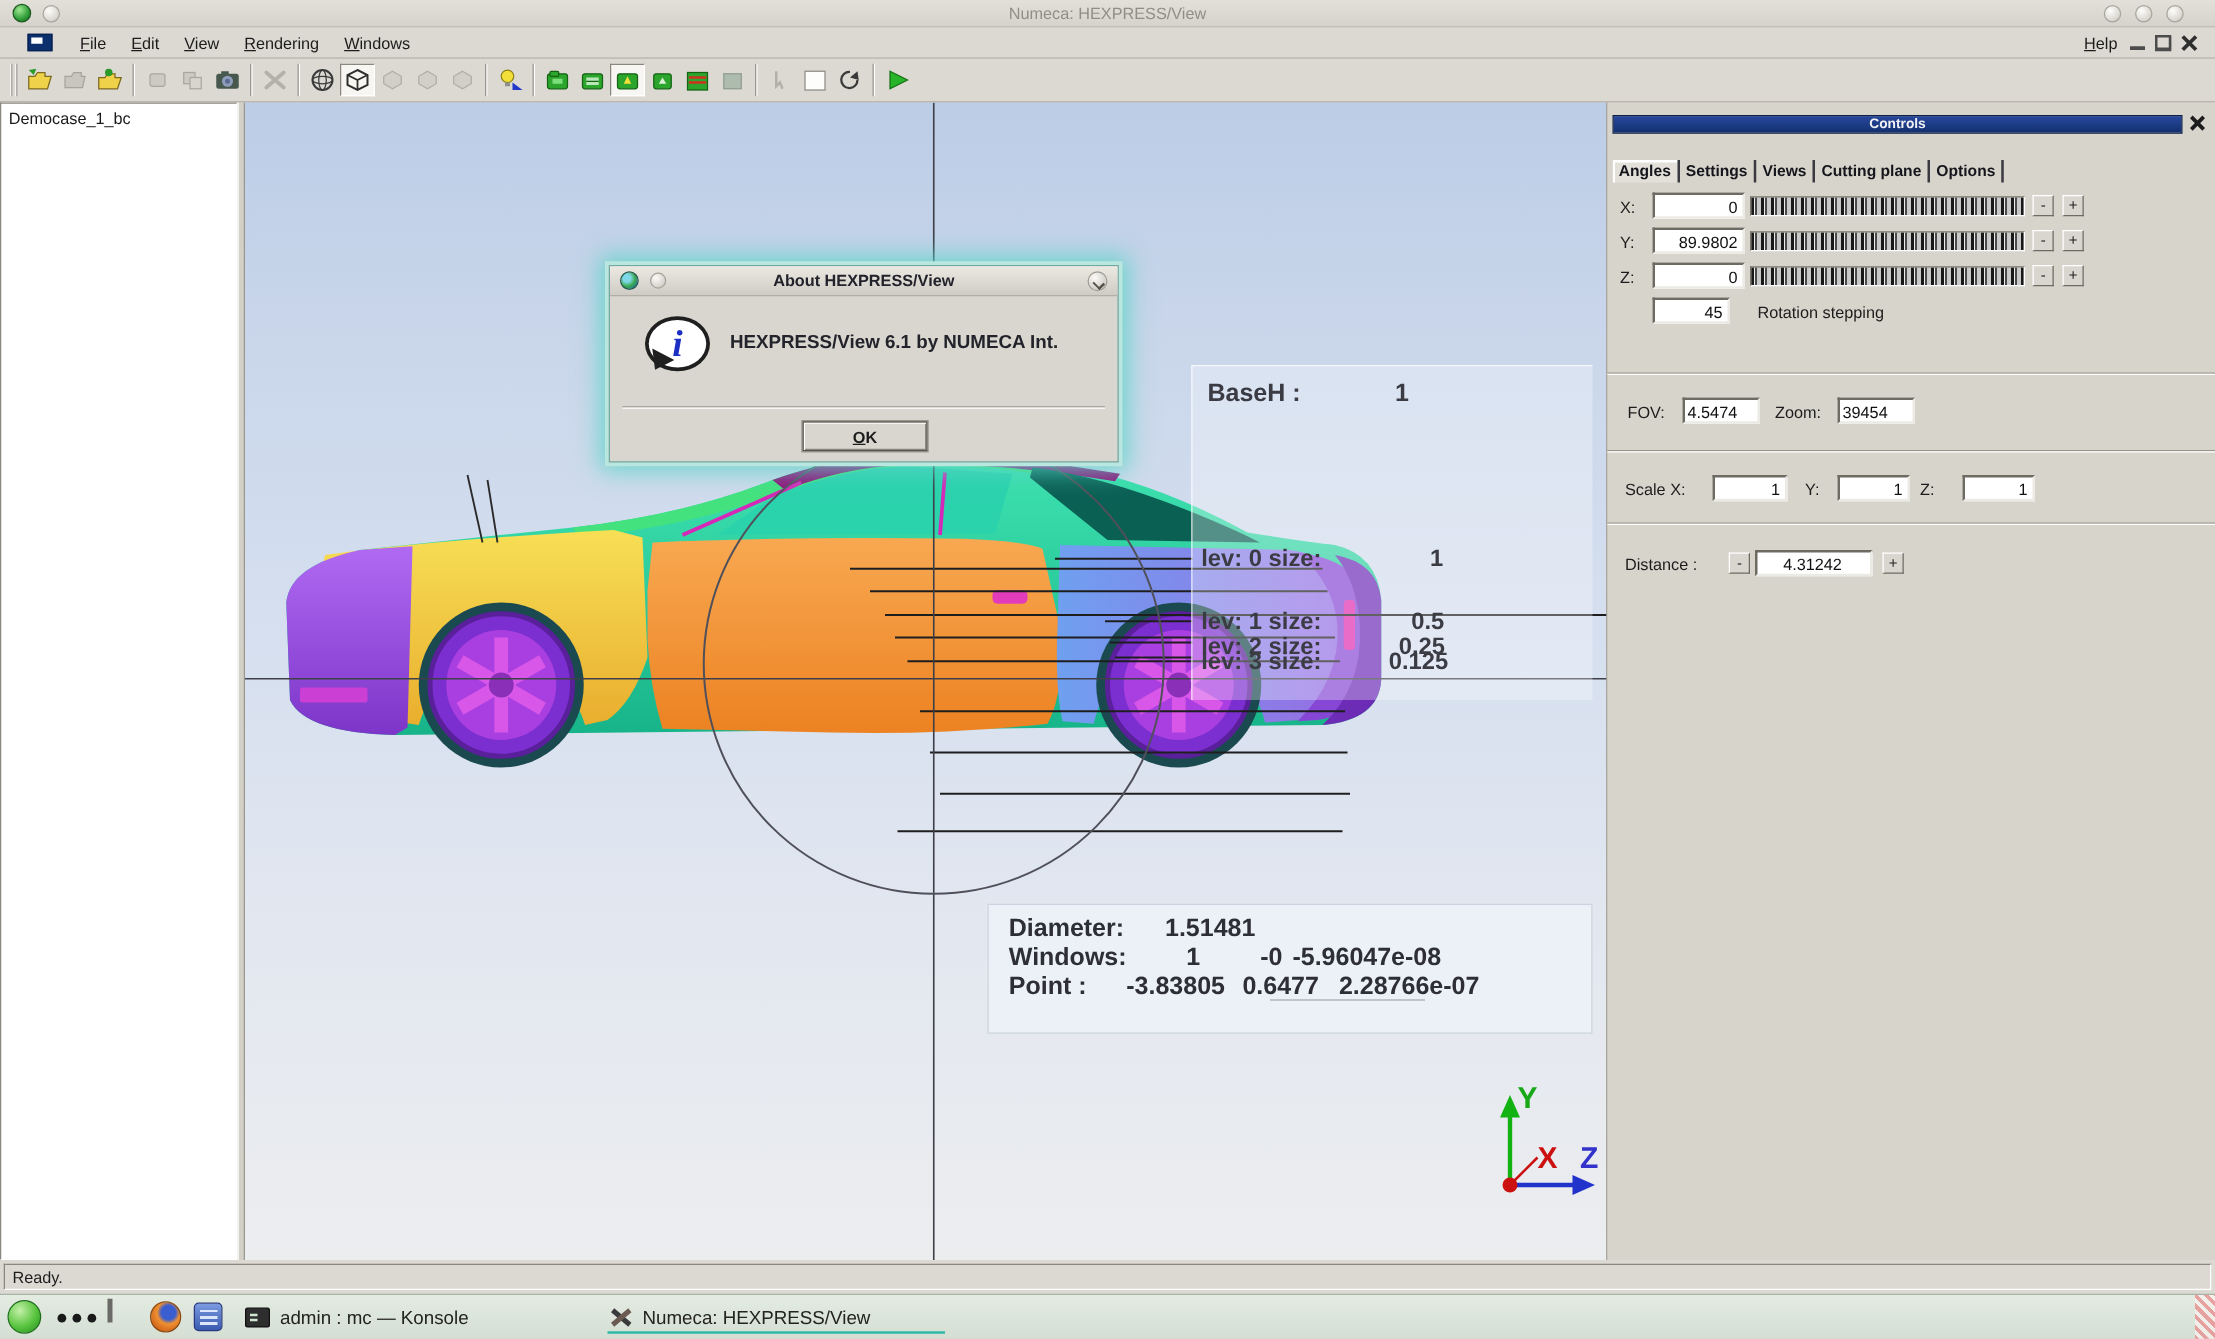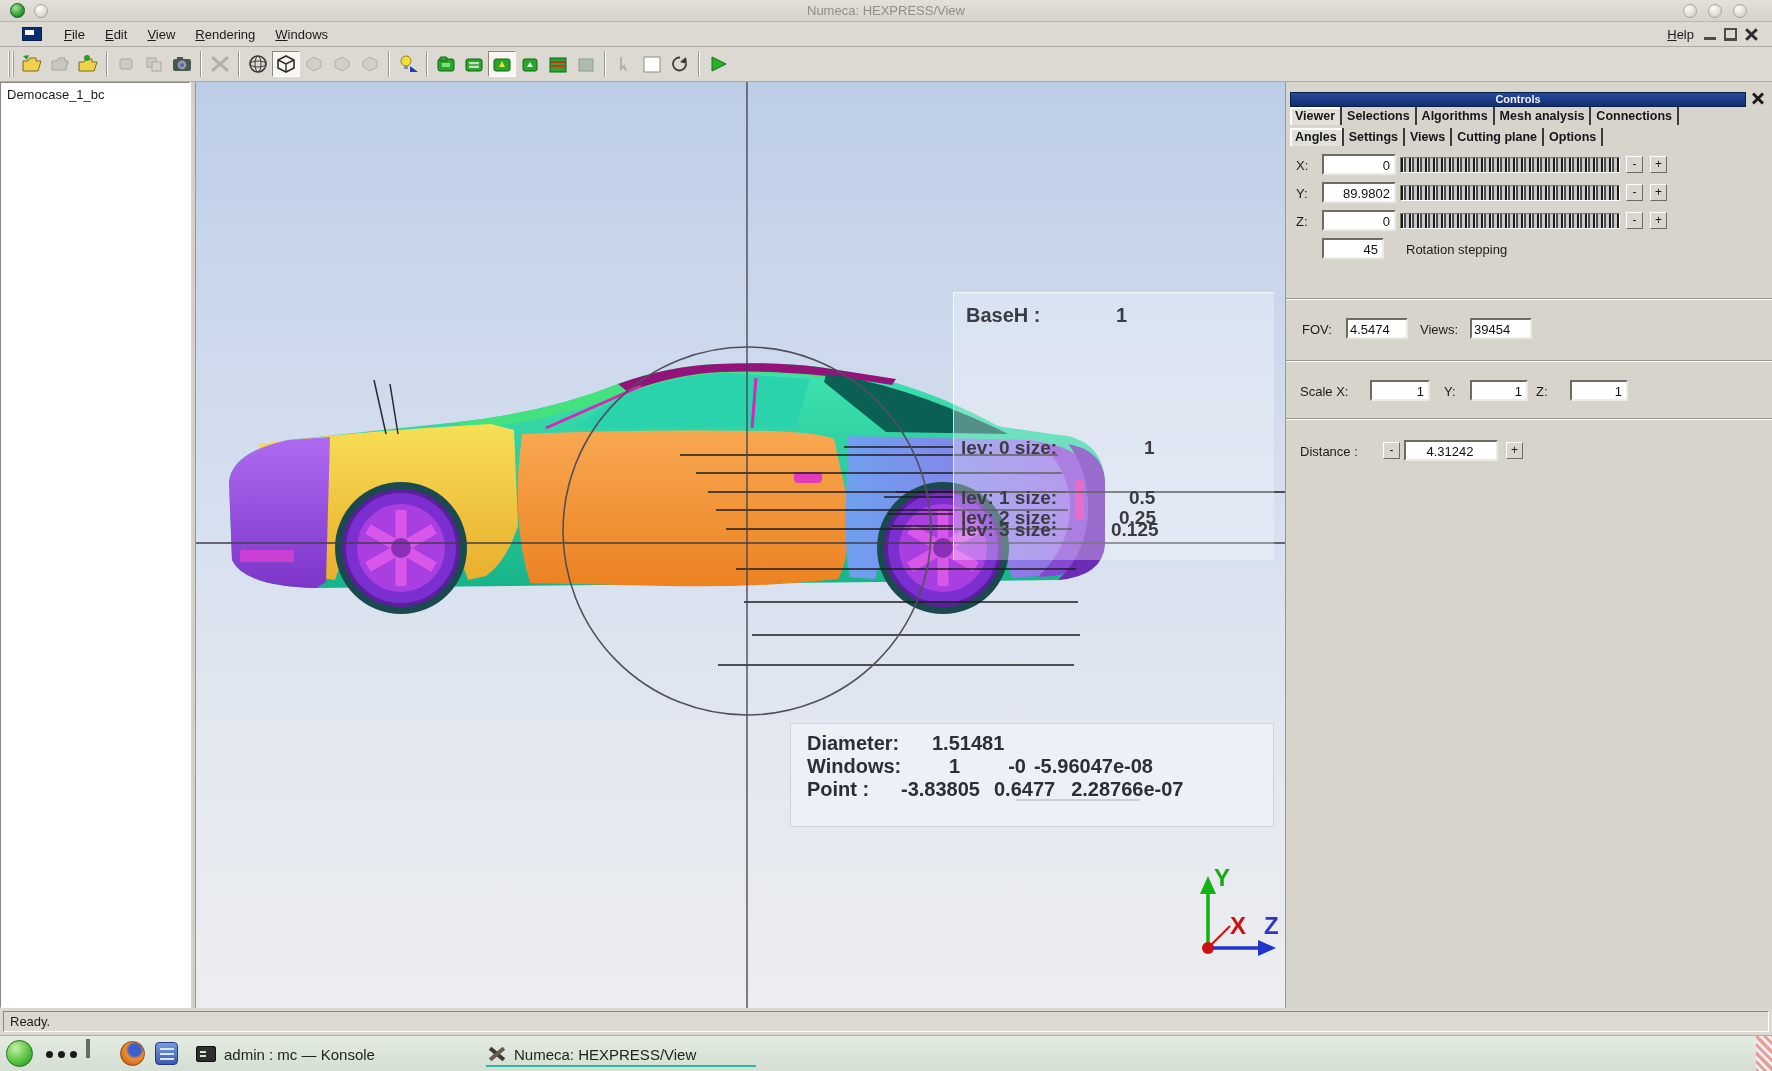--- a/index.html
+++ b/index.html
@@ -476,35 +476,42 @@
           <span style="margin-left:8px;">-5.96047e-08</span>
         </div>
         <div class="m-row" style="top:54px;">
           <span class="m-label">Point :</span>
           <span style="margin-left:6px;">-3.83805</span>
           <span style="margin-left:14px;">0.6477</span>
           <span style="margin-left:16px;">2.28766e-07</span>
         </div>
       </div>
 
+      <div class="dialog">
+        <div class="dlg-title">
+          <span class="dlg-globe"></span>
+          <span class="dlg-circle"></span>
+          <span class="dlg-title-text">About HEXPRESS/View</span>
+          <span class="dlg-shade"></span>
+        </div>
+        <div class="info-bubble">
+          <span class="info-i">i</span>
+        </div>
+        <div class="dlg-msg">HEXPRESS/View 6.1 by NUMECA Int.</div>
+        <div class="dlg-sep"></div>
+        <div class="ok-btn">OK</div>
+      </div>
     </div>
 
     <div class="dock">
       <div class="ctl-title">
         <span>Controls</span>
       </div>
       <span class="ctl-close"></span>
 
-      <div class="tabrow tabrow1">
-        <span class="tab active">Viewer</span>
-        <span class="tab">Selections</span>
-        <span class="tab">Algorithms</span>
-        <span class="tab">Mesh analysis</span>
-        <span class="tab">Connections</span>
-      </div>
       <div class="tabrow tabrow2">
         <span class="tab active">Angles</span>
         <span class="tab">Settings</span>
         <span class="tab">Views</span>
         <span class="tab">Cutting plane</span>
         <span class="tab">Options</span>
       </div>
 
       <span class="ctl-label" style="left:10px; top:76px;">X:</span>
       <div class="fld" style="left:36px; top:72px; width:74px;">0</div>
@@ -524,21 +531,21 @@
       <div class="sbtn" style="left:340px; top:130px;">-</div>
       <div class="sbtn" style="left:364px; top:130px;">+</div>
 
       <div class="fld" style="left:36px; top:156px; width:62px;">45</div>
       <span class="ctl-label" style="left:120px; top:160px;">Rotation stepping</span>
 
       <div class="hgroove" style="top:216px;"></div>
 
       <span class="ctl-label" style="left:16px; top:240px;">FOV:</span>
       <div class="fld left" style="left:60px; top:236px; width:62px;">4.5474</div>
-      <span class="ctl-label" style="left:134px; top:240px;">Views:</span>
+      <span class="ctl-label" style="left:134px; top:240px;">Zoom:</span>
       <div class="fld left" style="left:184px; top:236px; width:62px;">39454</div>
 
       <div class="hgroove" style="top:278px;"></div>
 
       <span class="ctl-label" style="left:14px; top:302px;">Scale X:</span>
       <div class="fld" style="left:84px; top:298px; width:60px;">1</div>
       <span class="ctl-label" style="left:158px; top:302px;">Y:</span>
       <div class="fld" style="left:184px; top:298px; width:58px;">1</div>
       <span class="ctl-label" style="left:250px; top:302px;">Z:</span>
       <div class="fld" style="left:284px; top:298px; width:58px;">1</div>

